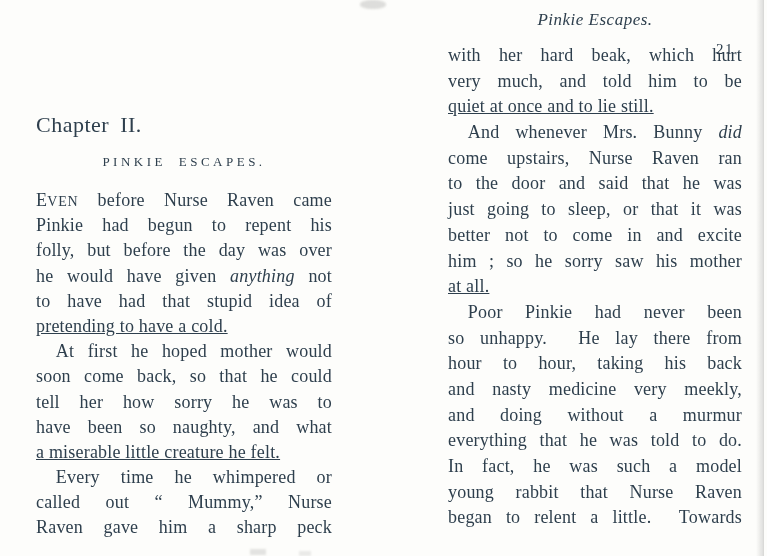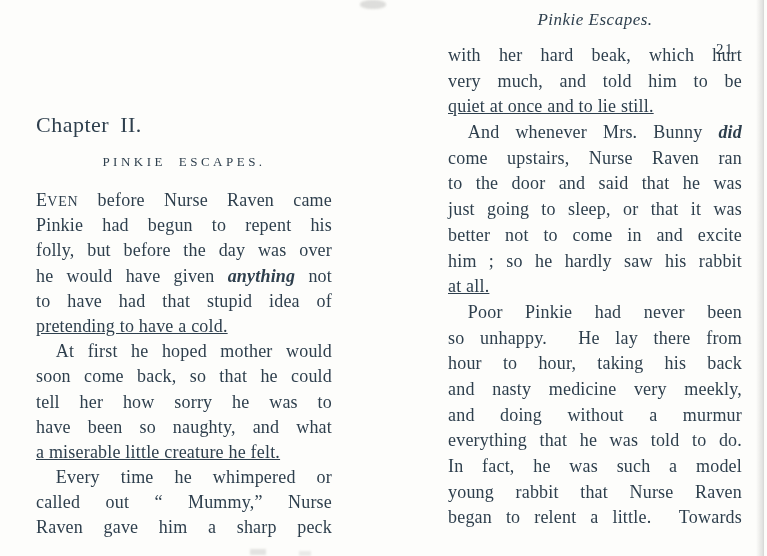--- a/index.html
+++ b/index.html
@@ -62,21 +62,21 @@
     line-height: var(--lh);
     height: var(--lh);
     font-size: 18px;
     letter-spacing: 0.2px;
     text-align: justify;
     text-align-last: justify;
     white-space: nowrap;
   }
   .line.last { text-align-last: left; text-decoration: underline; }
   .line.first { text-indent: 1.1em; }
-  .line .i { font-style: italic; font-weight: bold; }
+  .line .i { font-style: italic; }
   .line .sc { font-size: 0.78em; letter-spacing: 0.8px; font-family: Liberation Serif, serif; }
 
   
   .edge-right {
     position: absolute; top: 0; right: 3px;
     width: 7px; height: 556px;
     background: linear-gradient(to right, rgba(0,0,0,0), rgba(90,90,88,0.18));
     border-right: 1px solid rgba(120,120,118,0.25);
   }
   .gutter-smudge {
@@ -141,21 +141,21 @@
           <div class="line"><span>with her hard beak, which hurt</span></div>
           <div class="line"><span>very much, and told him to be</span></div>
           <div class="line last"><span>quiet at once and to lie still.</span></div>
         </div>
         <div class="paragraph">
           <div class="line first"><span>And whenever Mrs. Bunny </span><span class="i">did</span></div>
           <div class="line"><span>come upstairs, Nurse Raven ran</span></div>
           <div class="line"><span>to the door and said that he was</span></div>
           <div class="line"><span>just going to sleep, or that it was</span></div>
           <div class="line"><span>better not to come in and excite</span></div>
-          <div class="line"><span>him ; so he hardly saw his rabbit</span></div>
+          <div class="line"><span>him ; so he sorry saw his mother</span></div>
           <div class="line last"><span>at all.</span></div>
         </div>
         <div class="paragraph">
           <div class="line first"><span>Poor Pinkie had never been</span></div>
           <div class="line"><span>so unhappy.&nbsp; He lay there from</span></div>
           <div class="line"><span>hour to hour, taking his back</span></div>
           <div class="line"><span>and nasty medicine very meekly,</span></div>
           <div class="line"><span>and doing without a murmur</span></div>
           <div class="line"><span>everything that he was told to do.</span></div>
           <div class="line"><span>In fact, he was such a model</span></div>

